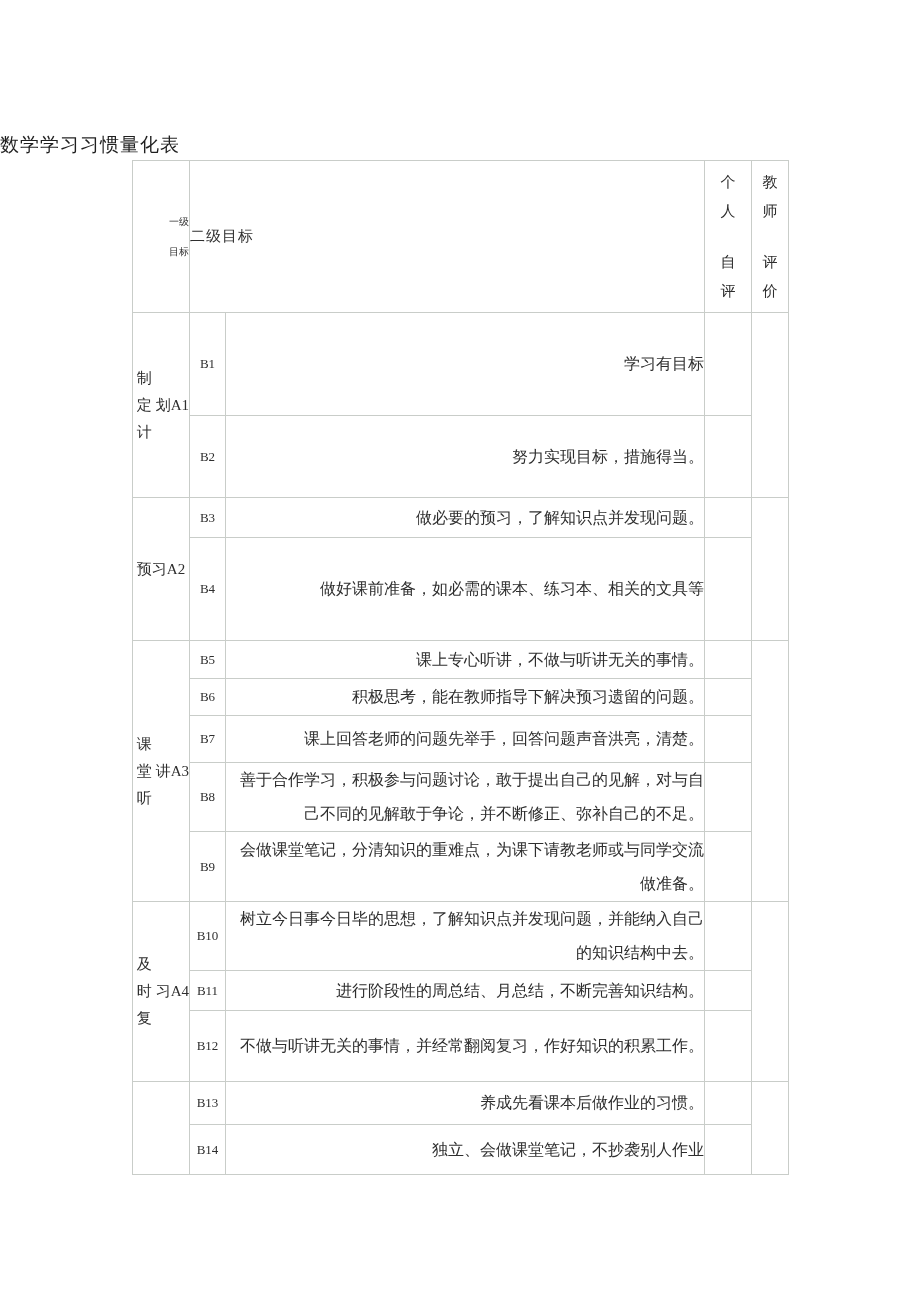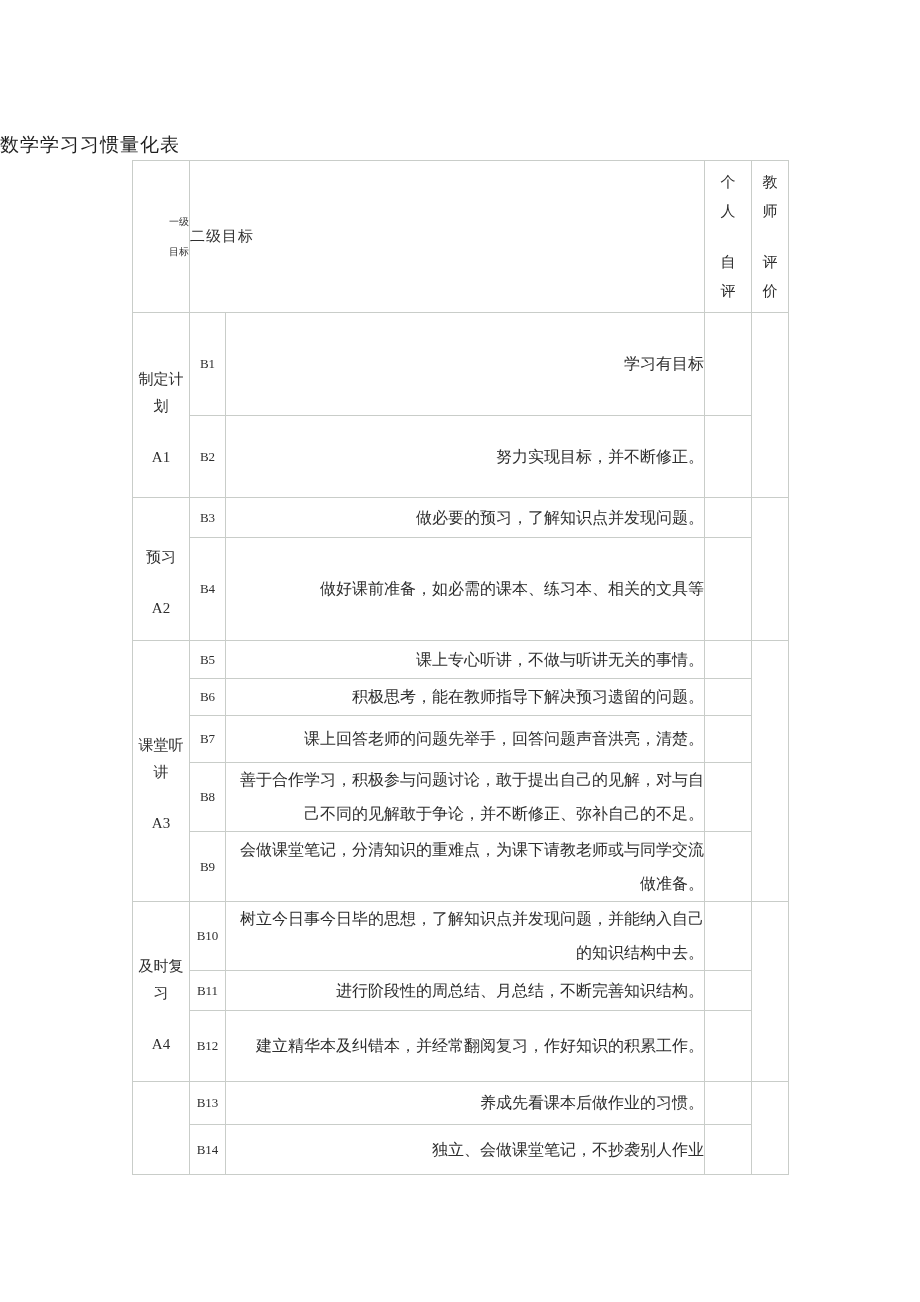--- a/index.html
+++ b/index.html
@@ -21,21 +21,21 @@
   table.habits td{
     border:1px solid #c9cdc9;
     padding:0;vertical-align:middle;
     overflow:hidden;
   }
   
   td.group-cell{
     text-align:center;font-size:15px;line-height:27px;
     vertical-align:middle;
   }
-  .glabel{display:flex;flex-direction:column;justify-content:center;align-items:center;height:100%;}
+  .glabel{display:flex;flex-direction:row;justify-content:center;align-items:center;height:100%;}
   .glabel .lead-gap{height:27px;}
   .glabel .mid-gap{height:24px;}
   td.code-cell{
     text-align:center;font-size:13px;
   }
   td.desc-cell{
     padding:2px 8px 2px 10px;line-height:34px;text-align:right;
   }
   td.eval-cell{background:#ffffff;}
   
@@ -96,21 +96,21 @@
         <div>A1</div>
       </div>
     </td>
     <td class="code-cell">B1</td>
     <td class="desc-cell">学习有目标</td>
     <td class="eval-cell"></td>
     <td class="eval-cell" rowspan="2"></td>
   </tr>
   <tr style="height:82px">
     <td class="code-cell">B2</td>
-    <td class="desc-cell">努力实现目标，并不断修正。</td>
+    <td class="desc-cell">努力实现目标，措施得当。</td>
     <td class="eval-cell"></td>
   </tr>
 
   <tr style="height:40px">
     <td class="group-cell" rowspan="2">
       <div class="glabel">
         <div class="lead-gap"></div>
         <div>预习</div>
         <div class="mid-gap"></div>
         <div>A2</div>
@@ -178,21 +178,21 @@
     <td class="eval-cell"></td>
     <td class="eval-cell" rowspan="3"></td>
   </tr>
   <tr style="height:40px">
     <td class="code-cell">B11</td>
     <td class="desc-cell">进行阶段性的周总结、月总结，不断完善知识结构。</td>
     <td class="eval-cell"></td>
   </tr>
   <tr style="height:71px">
     <td class="code-cell">B12</td>
-    <td class="desc-cell">建立精华本及纠错本，并经常翻阅复习，作好知识的积累工作。</td>
+    <td class="desc-cell">不做与听讲无关的事情，并经常翻阅复习，作好知识的积累工作。</td>
     <td class="eval-cell"></td>
   </tr>
 
   <tr style="height:43px">
     <td class="group-cell" rowspan="2"></td>
     <td class="code-cell">B13</td>
     <td class="desc-cell">养成先看课本后做作业的习惯。</td>
     <td class="eval-cell"></td>
     <td class="eval-cell" rowspan="2"></td>
   </tr>

